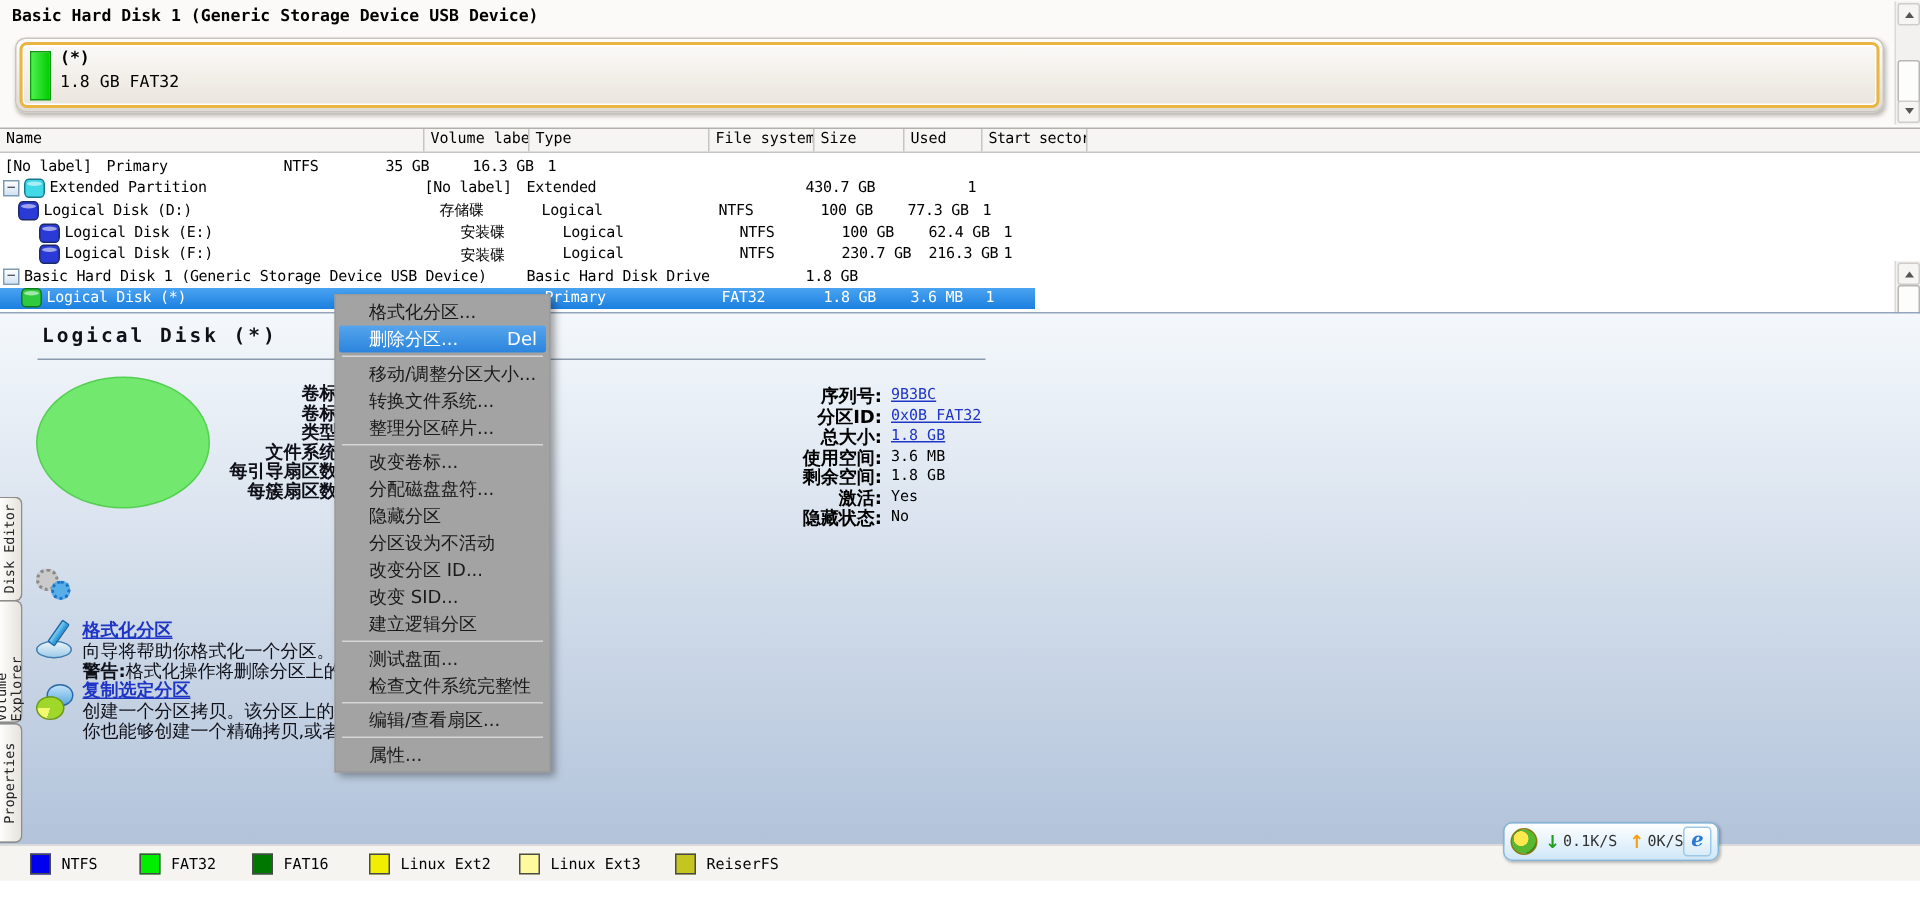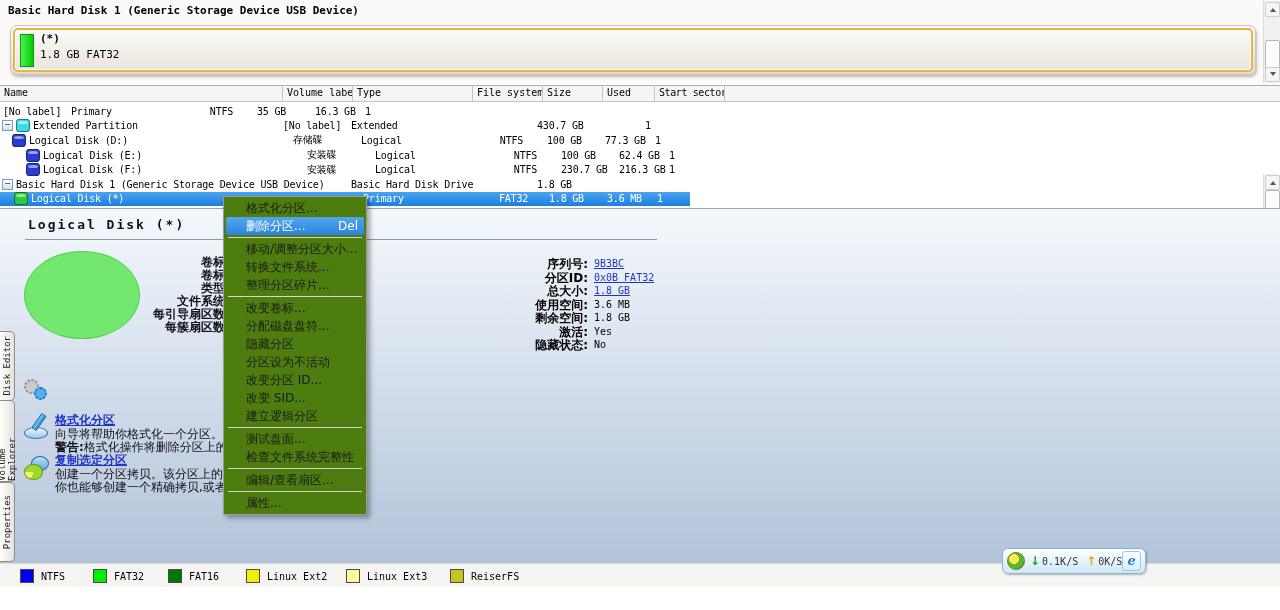--- a/index.html
+++ b/index.html
@@ -28,21 +28,21 @@
   .vs-btn.b-top{top:1px;}  .vs-btn.b-bot{bottom:1px;}
   .tri-up{width:0;height:0;border:3px solid transparent;border-bottom:4px solid #555;margin:2px auto 0;}
   .tri-down{width:0;height:0;border:3px solid transparent;border-top:4px solid #555;margin:4px auto 0;}
   .vs-thumb{position:absolute;left:1px;width:13px;background:#fdfdfc;border:1px solid #b9b7b3;border-radius:2px;}
 
   
   .sec-table{position:absolute;left:0;top:86px;width:1280px;height:121px;background:#fff;}
   .thead{display:flex;height:15px;background:#f6f5f3;border-bottom:1px solid #c6c5c2;
          font:10px "DejaVu Sans Mono",monospace;}
   .th{border-right:1px solid #c6c5c2;padding:1px 0 0 4px;white-space:nowrap;overflow:hidden;}
-  .w0{width:278px;} .w1{width:65px;} .w2{width:115px;} .w3{width:65px;text-align:center;} .w4{width:55px;} .w5{width:47px;} .w6{width:65px;}
+  .w0{width:278px;} .w1{width:65px;} .w2{width:115px;} .w3{width:65px;} .w4{width:55px;} .w5{width:47px;} .w6{width:65px;}
   .th.last{letter-spacing:-0.4px;}
   .tbody{padding-top:2px;}
   .trow{display:flex;height:14.6px;align-items:center;font:10px "DejaVu Sans Mono",monospace;
         letter-spacing:-0.2px;white-space:nowrap;}
   .trow.selected{width:690px;background:linear-gradient(#4aa3f0,#1b7fe0);color:#fff;}
   .td{padding-left:3px;overflow:visible;flex:none;}
   .c-name{display:flex;align-items:center;padding-left:0;}
   .exp{width:9px;height:9px;flex:none;border:1px solid #7e9ab5;background:linear-gradient(#fff,#cfe2f2);
        font:8px/8px "DejaVu Sans",sans-serif;text-align:center;color:#223;margin-right:3px;}
   .dk{width:12px;height:11px;flex:none;margin-right:3px;border:1px solid #1b2a66;border-radius:3px/4px;position:relative;}
@@ -82,21 +82,21 @@
   .dishf{position:absolute;left:0;top:12px;width:22px;height:10px;border-radius:50%;
          background:linear-gradient(#eaf4fb,#9fcbe8);border:1px solid #3c7cb0;}
   .pen{position:absolute;left:12px;top:-2px;width:4px;height:16px;border-radius:1px;
        background:linear-gradient(90deg,#7fd0f0,#2090d8);border:1px solid #1a6aa8;transform:rotate(35deg);}
   .pc1{position:absolute;left:7px;top:0;width:16px;height:13px;border-radius:50%;
        background:linear-gradient(#bfe2f8,#5aa8e0);border:1px solid #2a6aa8;}
   .pc2{position:absolute;left:0;top:8px;width:17px;height:14px;border-radius:50%;
        background:conic-gradient(from 200deg,#f4f770 0 70deg,#9fd82a 70deg 360deg);border:1px solid #6a9a1a;}
 
   
-  .menu{position:absolute;left:223px;top:196px;width:142px;background:#4d7c0f;border:1px solid #9b9b9b;
+  .menu{position:absolute;left:223px;top:196px;width:142px;background:#a3a3a3;border:1px solid #9b9b9b;
         box-shadow:3px 3px 5px rgba(0,0,0,.35);padding:2px 0;z-index:50;}
   .mi{height:18px;display:flex;align-items:center;padding:0 8px 0 22px;
       font:12px "DejaVu Sans",sans-serif;color:#1a1a1a;white-space:nowrap;cursor:default;}
   .mi .sc{margin-left:auto;}
   .mi.hl{background:linear-gradient(#55a5ec,#2b84dd);color:#fff;margin:0 2px;border-radius:2px;padding:0 6px 0 20px;}
   .msep{height:1px;background:#d6d6d6;margin:2px 4px;}
 
   
   .netw{position:absolute;left:1002px;top:548px;width:144px;height:26px;border:1px solid #85b5d9;border-radius:6px;
         background:linear-gradient(#feffff,#cfe7f8);box-shadow:1px 1px 2px rgba(0,0,0,.25);

